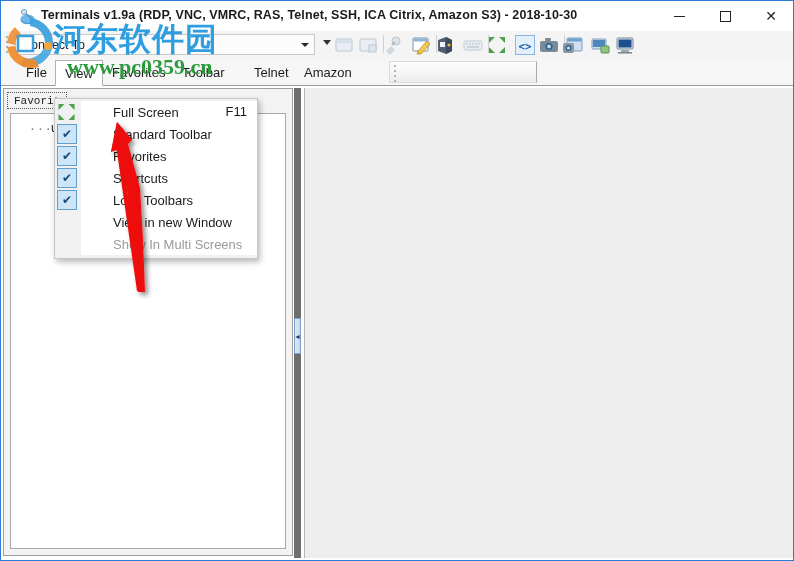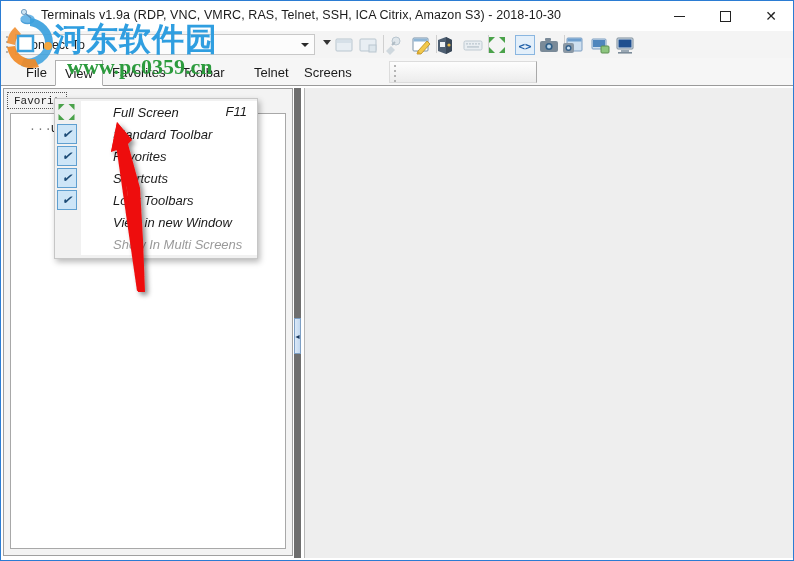--- a/index.html
+++ b/index.html
@@ -20,20 +20,21 @@
     overflow: hidden;
   }
 
   
   .titlebar {
     position: absolute; left: 0; top: 0;
     width: 794px; height: 31px;
     background: #ffffff;
     border-top: 1px solid #2b7cd3;
     box-sizing: border-box;
+    font-weight: bold;
   }
   .title-icon {
     position: absolute; left: 18px; top: 7px;
     width: 17px; height: 17px;
   }
   .title-text {
     position: absolute; left: 40px; top: 7px;
     font-size: 12.5px; color: #1b1b1b;
     white-space: nowrap;
     letter-spacing: 0.1px;
@@ -221,21 +222,20 @@
   }
   .dd-item {
     position: relative;
     height: 22px;
     display: flex; align-items: center;
     padding-left: 32px;
     font-size: 13px; color: #1b1b1b;
     background: #ffffff;
     margin-left: 26px;
     white-space: nowrap;
-    font-style: italic;
   }
   .dd-item.disabled { color: #9a9a9a; }
   .dd-shortcut {
     position: absolute; right: 10px; top: 3px;
     font-size: 13px; color: #1b1b1b; text-align: center;
   }
   .dd-check {
     position: absolute; left: -24px; top: 1px;
     width: 20px; height: 20px;
     background: #cde5f7;
@@ -428,21 +428,21 @@
         </svg>
     </div>
   </div>
 
   <div class="menubar">
     <div class="menu-item" style="left:16px">File</div>
     <div class="menu-item open" style="left:54px">View</div>
     <div class="menu-item" style="left:102px">Favorites</div>
     <div class="menu-item" style="left:172px">Toolbar</div>
     <div class="menu-item" style="left:244px">Telnet</div>
-    <div class="menu-item" style="left:294px">Screens</div>
+    <div class="menu-item" style="left:294px">Amazon</div>
 
     <div class="mb-toolstrip">
       <div class="tb-grip">
           <i></i>
           <i></i>
           <i></i>
           <i></i>
         </div>
     </div>
   </div>

